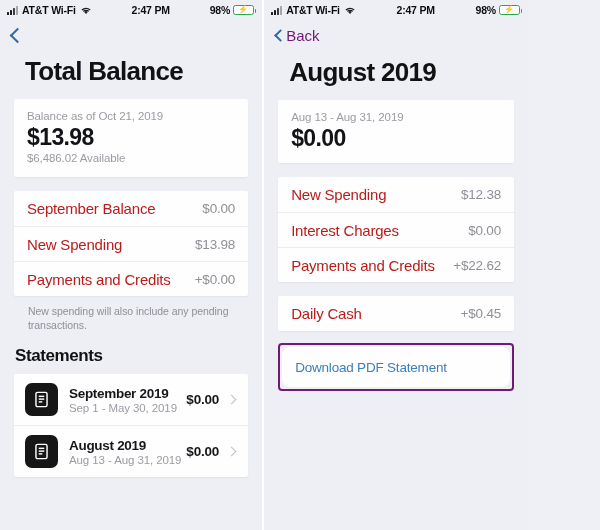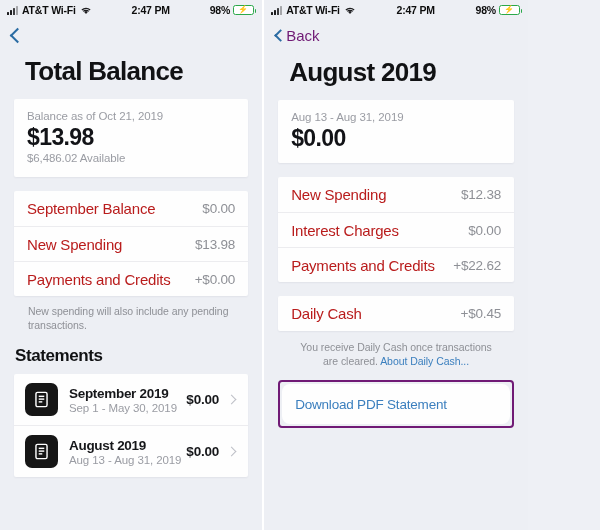--- a/index.html
+++ b/index.html
@@ -426,23 +426,20 @@
         </div>
       </div>
 
       <div class="card list-card">
         <div class="row">
           <span class="row-label">Daily Cash</span>
           <span class="row-value">+$0.45</span>
         </div>
       </div>
 
-      <div class="footnote centered">
-        <span>You receive Daily Cash once transactions are cleared. </span><span class="link">About Daily Cash...</span>
-      </div>
 
       <div class="highlight">
         <div class="action-card">
           <span class="action-label">Download PDF Statement</span>
         </div>
       </div>
 
     </div>
   </div>
 

